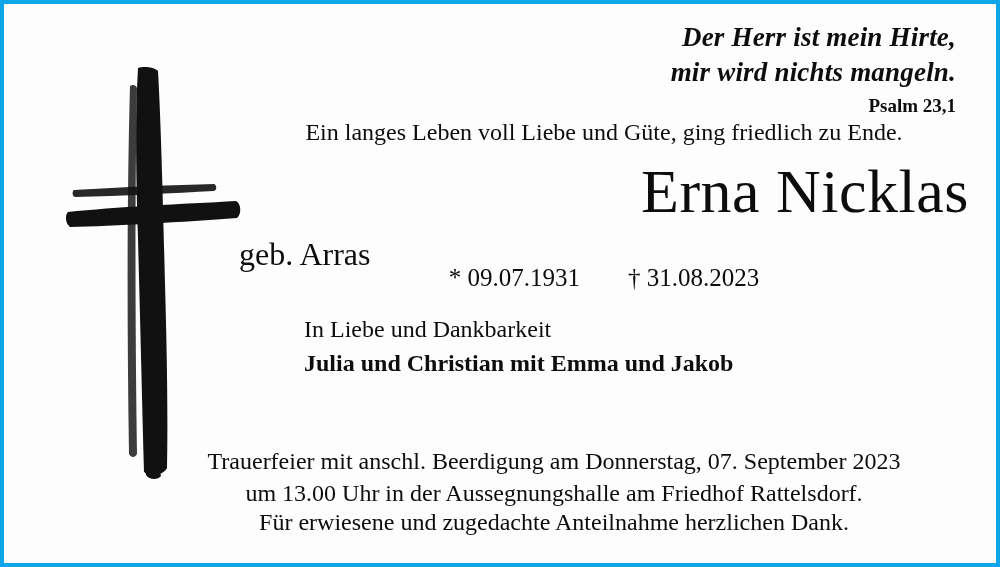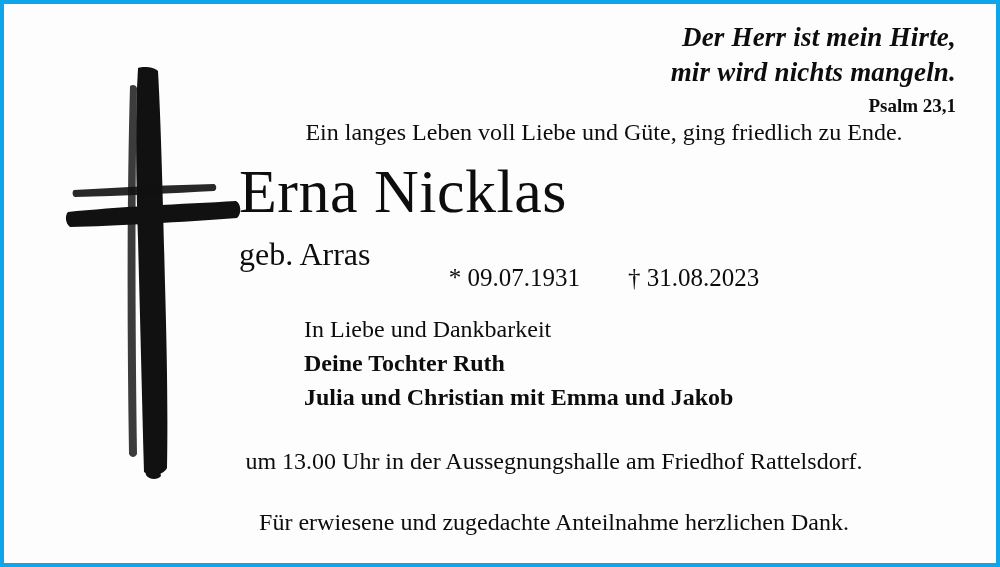--- a/index.html
+++ b/index.html
@@ -68,21 +68,21 @@
     top: 115px;
     width: 730px;
     text-align: center;
     font-size: 24px;
   }
   .name {
     position: absolute;
     left: 235px;
     top: 155px;
     width: 730px;
-    text-align: left;
+    text-align: right;
     font-size: 62px;
     letter-spacing: 0.5px;
     line-height: 1.05;
   }
   .maiden {
     position: absolute;
     left: 235px;
     top: 232px;
     width: 730px;
     text-align: left;
@@ -174,24 +174,24 @@
 
     <div class="maiden">geb. Arras</div>
 
     <div class="dates">
       <span>* 09.07.1931</span>
       <span>† 31.08.2023</span>
     </div>
 
     <div class="family">
       <div class="intro">In Liebe und Dankbarkeit</div>
-      <div class="member">Deine Tochter Ruth</div>
       <div class="member">Julia und Christian mit Emma und Jakob</div>
     </div>
 
     <div class="service">
+      <div>Trauerfeier mit anschl. Beerdigung am Donnerstag, 07. September 2023</div>
       <div>um 13.00 Uhr in der Aussegnungshalle am Friedhof Rattelsdorf.</div>
     </div>
 
     <div class="thanks">Für erwiesene und zugedachte Anteilnahme herzlichen Dank.</div>
 
   </div>
 </div>
 
 </body></html>

